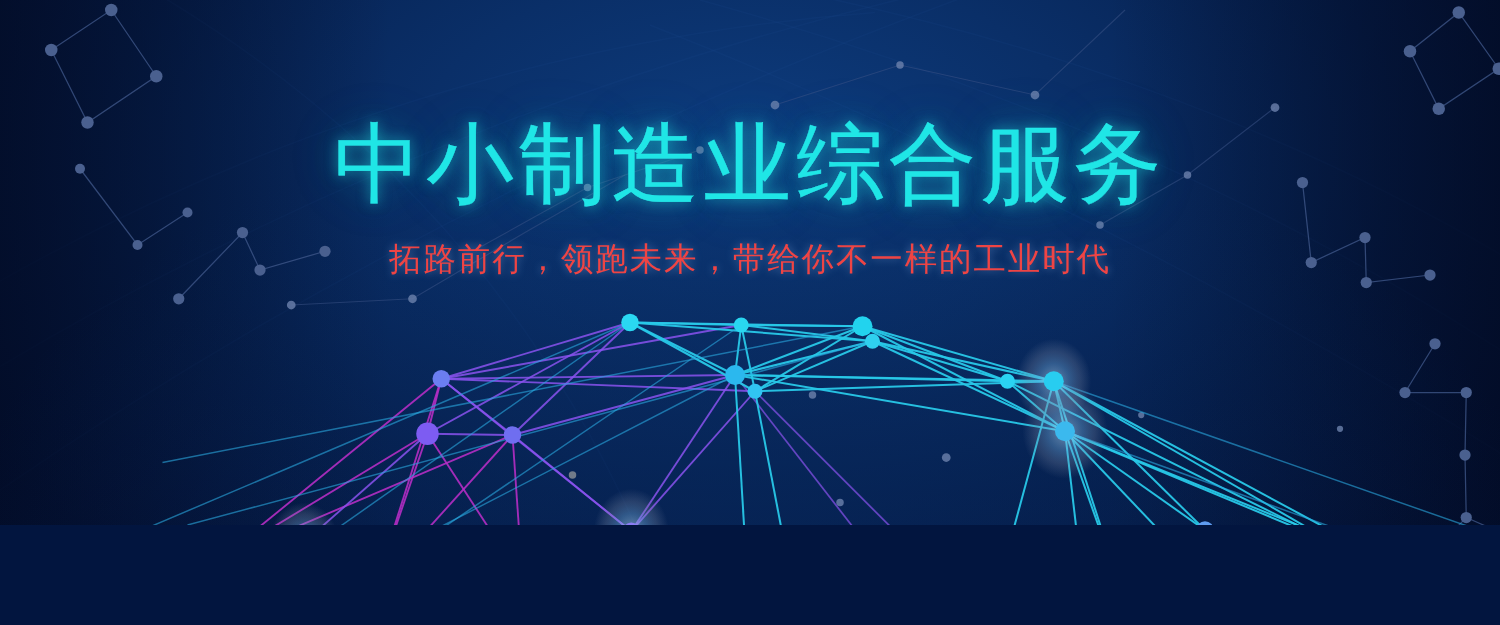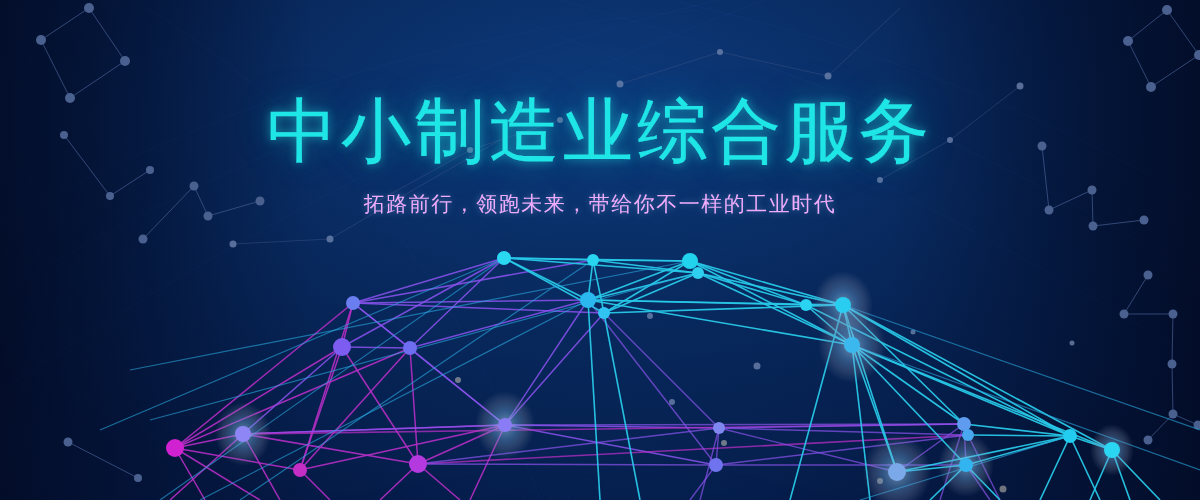--- a/index.html
+++ b/index.html
@@ -3,21 +3,21 @@
 <meta charset="utf-8">
 <style>
   html, body {
     margin: 0;
     padding: 0;
     background: #02153f;
   }
   #banner {
     position: relative;
     width: 1200px;
-    height: 500px;
+    height: 420px;
     overflow: hidden;
     font-family: "Liberation Sans", "DejaVu Sans", sans-serif;
     background: #041a4a;
   }
   .layer {
     position: absolute;
     left: 0; top: 0;
     width: 1200px;
     height: 500px;
   }
@@ -50,23 +50,23 @@
     font-weight: 400;
     margin: 0;
     text-shadow:
       0 0 10px rgba(31,230,230,0.55),
       0 0 26px rgba(31,230,230,0.30),
       0 0 48px rgba(20,160,200,0.22);
     -webkit-text-stroke: 0.3px #29eded;
   }
   #sub-title {
     margin: 24px 0 0 0;
-    font-size: 21px;
+    font-size: 26px;
     letter-spacing: 1.5px;
-    color: #f0abfc;
+    color: #ef4444;
     font-weight: 400;
     text-shadow: 0 0 7px rgba(150,200,255,0.45);
   }
   svg { display: block; }
 </style>
 </head>
 <body>
 
 <div id="banner">
 

